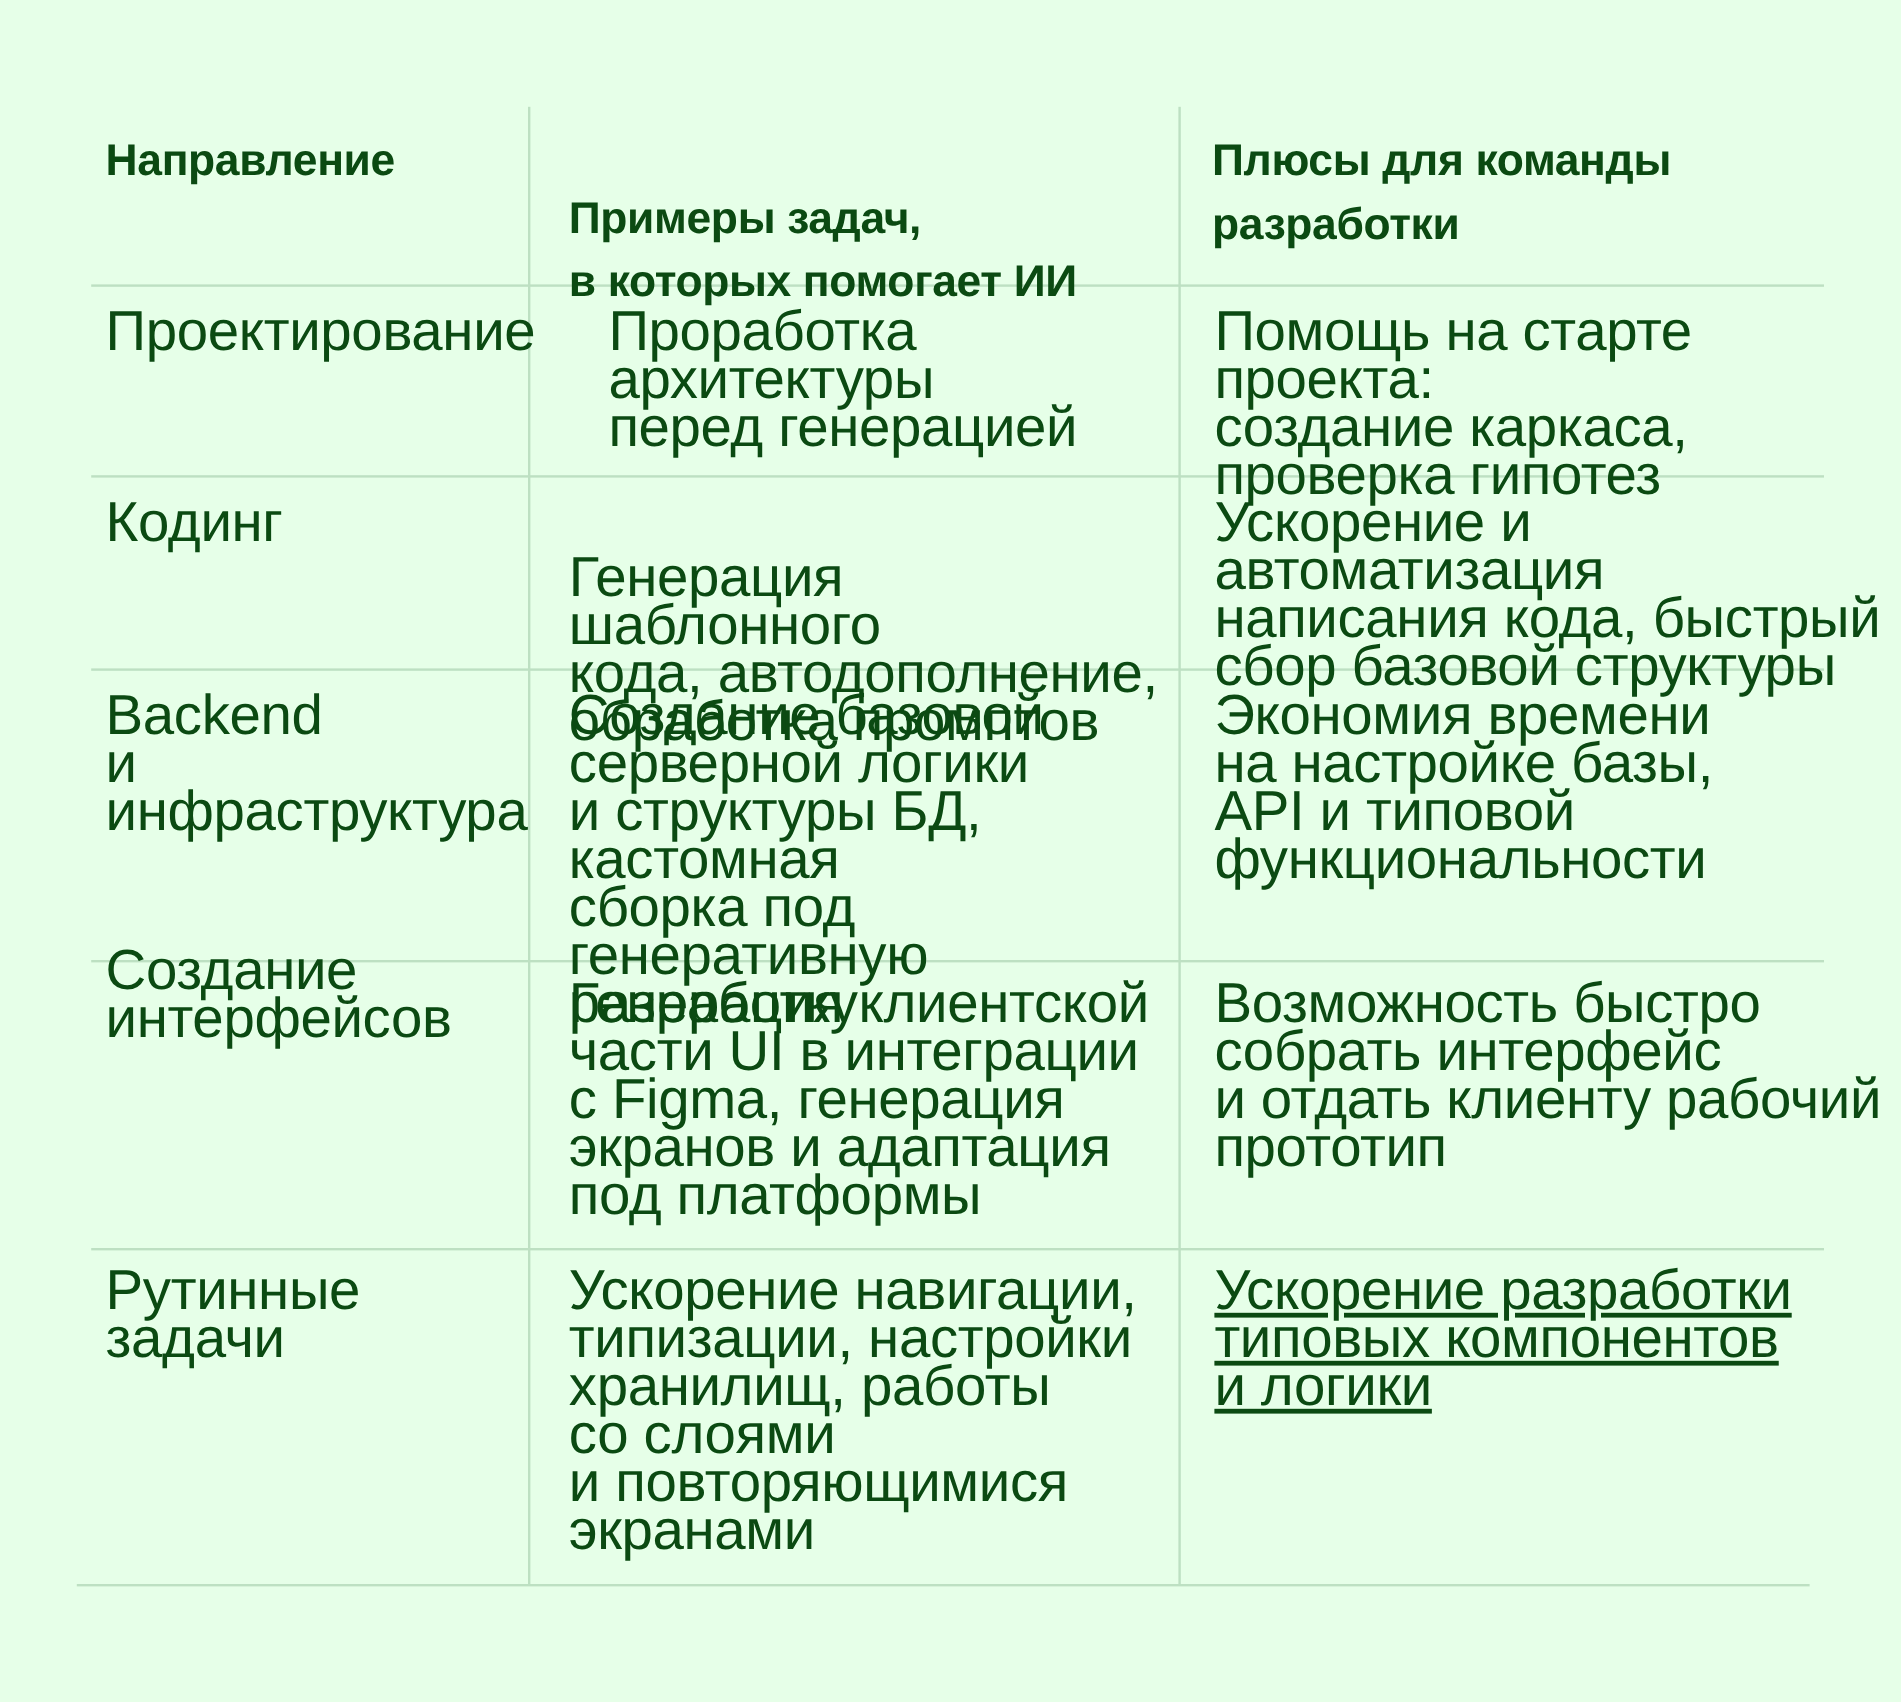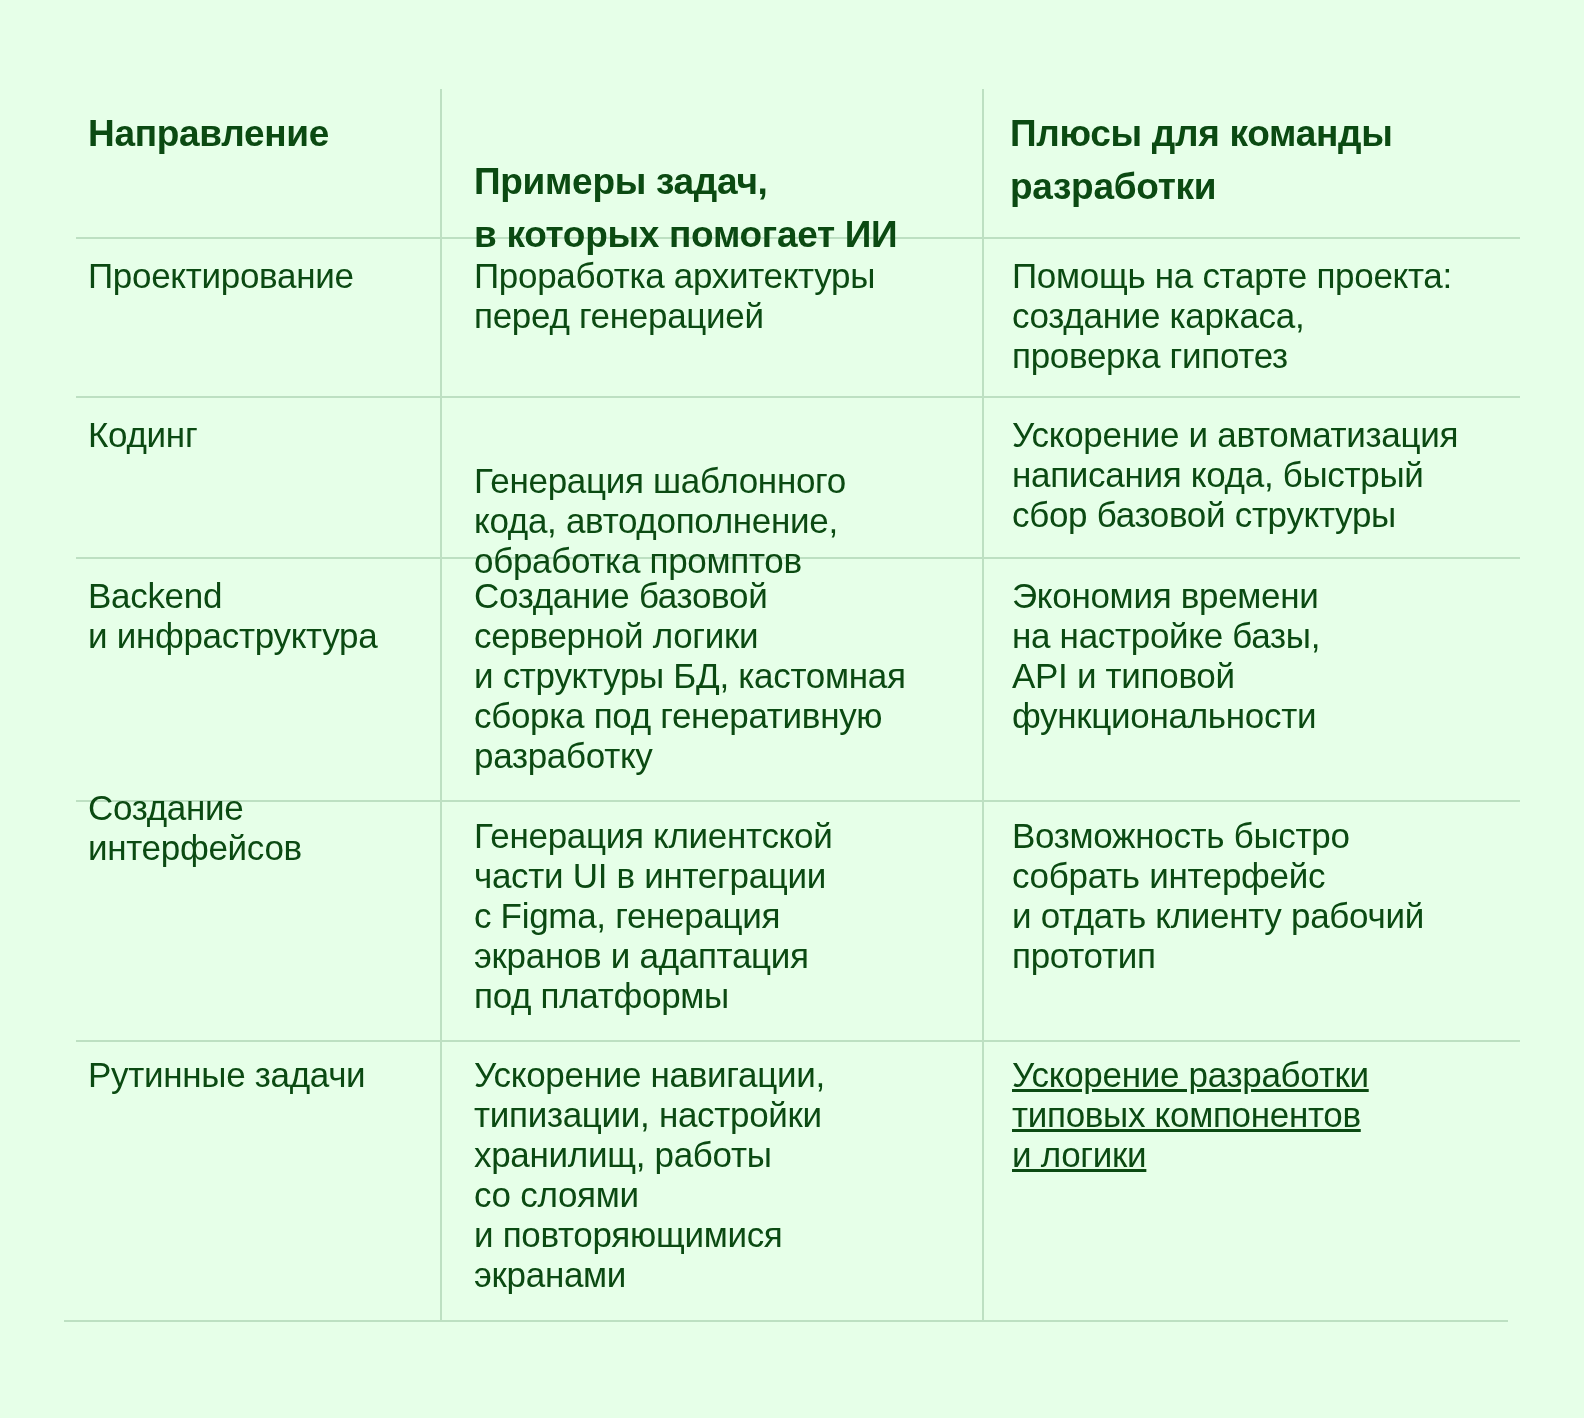--- a/index.html
+++ b/index.html
@@ -29,21 +29,21 @@
       top: 89px;
       height: 1232px;
     }
     .hline {
       position: absolute;
       height: 2px;
       background: #bde0c2;
     }
     .cell {
       position: absolute;
-      font-size: 35px;
+      font-size: 47px;
       line-height: 40px;
       white-space: pre-line;
       letter-spacing: -0.3px;
     }
     .head {
       font-weight: bold;
       font-size: 37px;
       line-height: 53px;
     }
     .c1 { left: 88px; width: 345px; }
@@ -65,21 +65,21 @@
   <div class="hline" style="left:76px; width:1444px; top:1040px;"></div>
   <div class="hline" style="left:64px; width:1444px; top:1320px;"></div>
 
   <div class="cell head c1" style="top:107px;">Направление</div>
   <div class="cell head c2" style="top:107px;margin-top:48px;">Примеры задач,
 в которых помогает ИИ</div>
   <div class="cell head c3" style="top:107px; left:1010px;">Плюсы для команды
 разработки</div>
 
   <div class="cell c1" style="top:256px;">Проектирование</div>
-  <div class="cell c2" style="top:256px;">Проработка архитектуры
+  <div class="cell c2" style="top:256px;margin-left:33px;">Проработка архитектуры
 перед генерацией</div>
   <div class="cell c3" style="top:256px;">Помощь на старте проекта:
 создание каркаса,
 проверка гипотез</div>
 
   <div class="cell c1" style="top:415px;">Кодинг</div>
   <div class="cell c2" style="top:421px;margin-top:40px;">Генерация шаблонного
 кода, автодополнение,
 обработка промптов</div>
   <div class="cell c3" style="top:415px;">Ускорение и автоматизация

